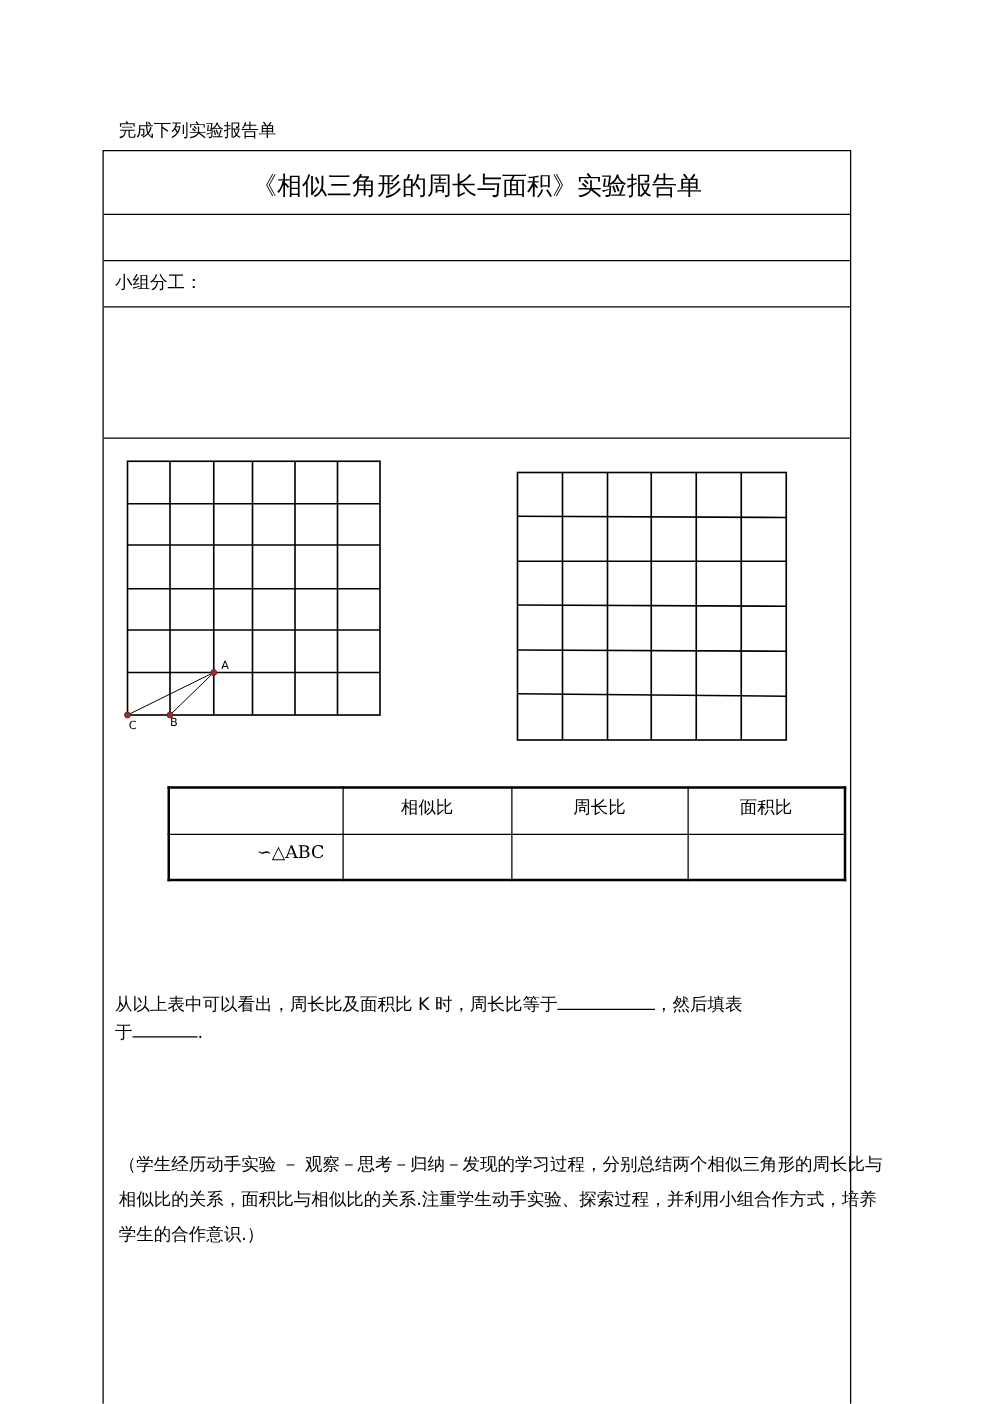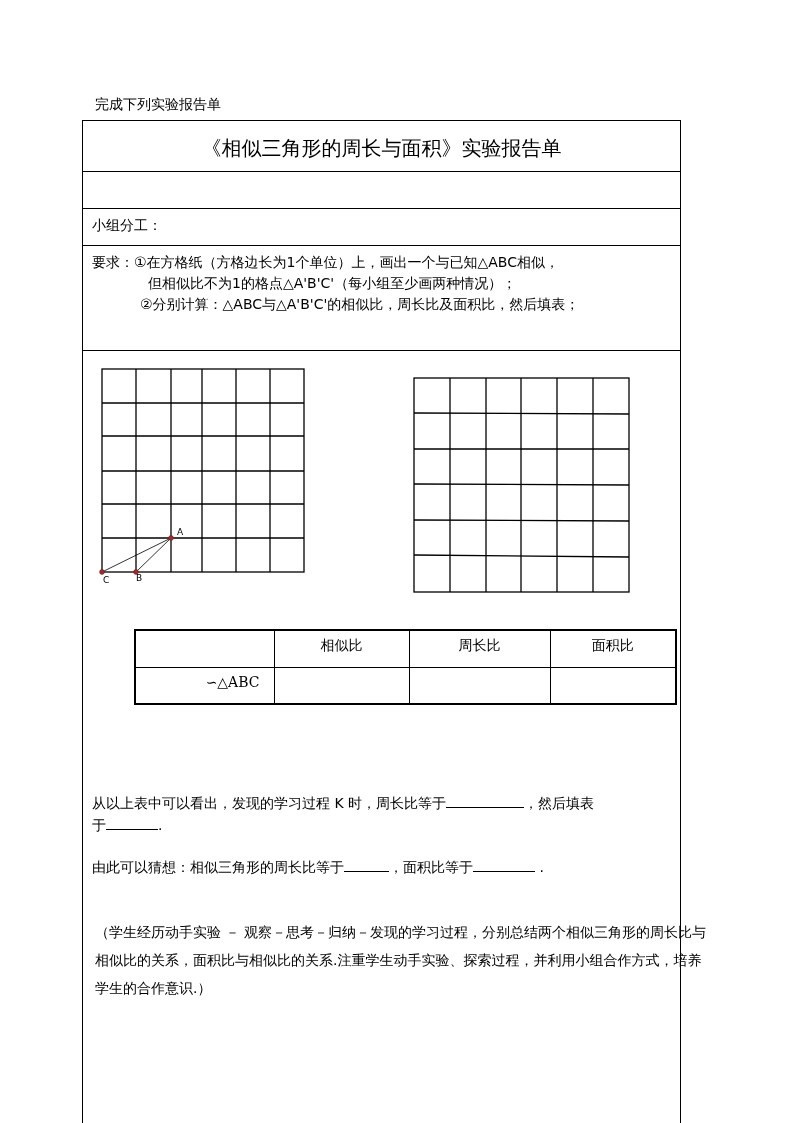--- a/index.html
+++ b/index.html
@@ -29,35 +29,27 @@
 <body>
 
 <div class="abs caption">完成下列实验报告单</div>
 
 <div class="abs outer">
   <div class="title">《相似三角形的周长与面积》实验报告单</div>
   <div class="hline" style="top:50px"></div>
   <div class="hline" style="top:87px"></div>
   <div class="rowtext" style="top:96px">小组分工：</div>
   <div class="hline" style="top:124px"></div>
-  <div class="req">
-    <div>要求：①在方格纸（方格边长为1个单位）上，画出一个与已知△ABC相似，</div>
-    <div class="l2">但相似比不为1的格点△A'B'C'（每小组至少画两种情况）；</div>
-    <div class="l3">②分别计算：△ABC与△A'B'C'的相似比，周长比及面积比，然后填表；</div>
-  </div>
   <div class="hline" style="top:229px"></div>
 
   <div class="concl" style="top:672px">
-    <span>从以上表中可以看出，发现的学习过程 K 时，周长比等于</span><span class="blank" style="width:78px"></span><span>，然后填表</span>
+    <span>从以上表中可以看出，周长比及面积比 K 时，周长比等于</span><span class="blank" style="width:78px"></span><span>，然后填表</span>
   </div>
   <div class="concl" style="top:694px">
     <span>于</span><span class="blank" style="width:52px"></span><span>.</span>
-  </div>
-  <div class="concl" style="top:736px">
-    <span>由此可以猜想：相似三角形的周长比等于</span><span class="blank" style="width:45px"></span><span>，面积比等于</span><span class="blank" style="width:62px"></span><span> .</span>
   </div>
 </div>
 
 <svg style="left:96px; top:364px" width="220" height="224" viewBox="0 0 220 224">
   <g stroke="#000" stroke-width="1.3" fill="none">
     <rect x="6" y="5" width="202" height="203"></rect>
     <line x1="40" y1="5" x2="40" y2="208"></line>
       <line x1="75" y1="5" x2="75" y2="208"></line>
     <line x1="106" y1="5" x2="106" y2="208"></line>
       <line x1="140" y1="5" x2="140" y2="208"></line>

